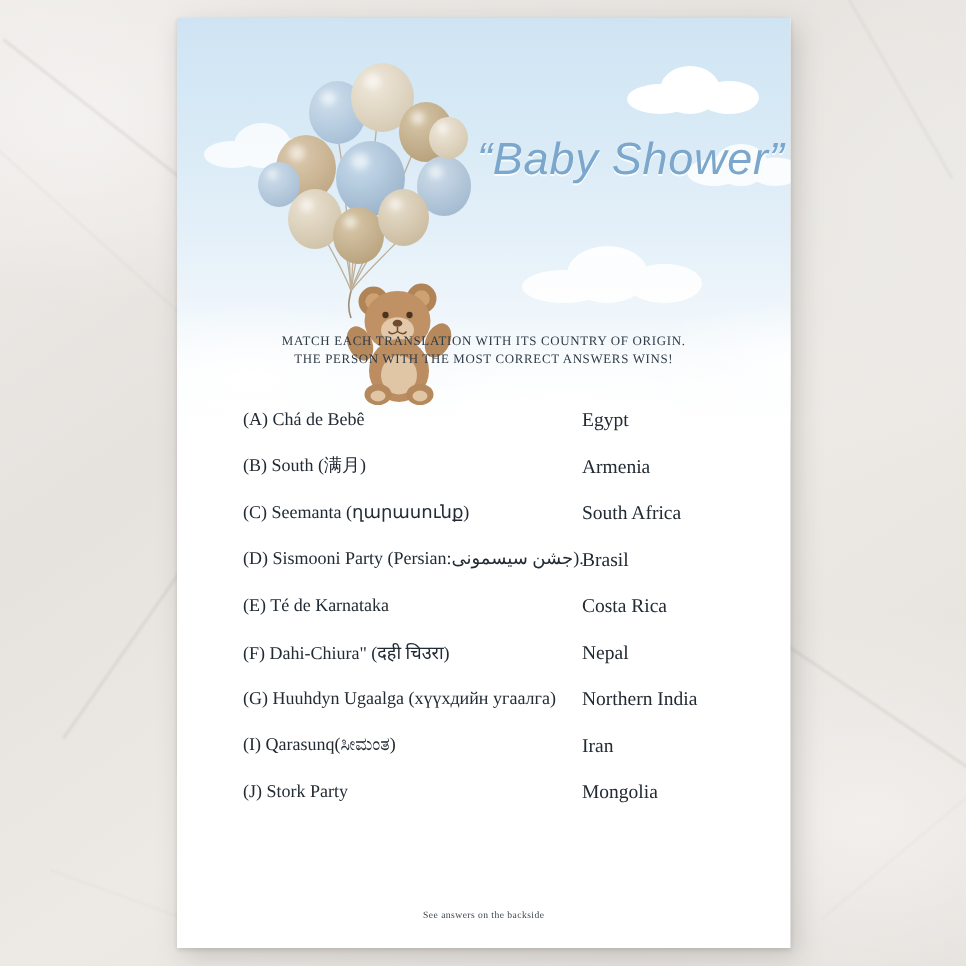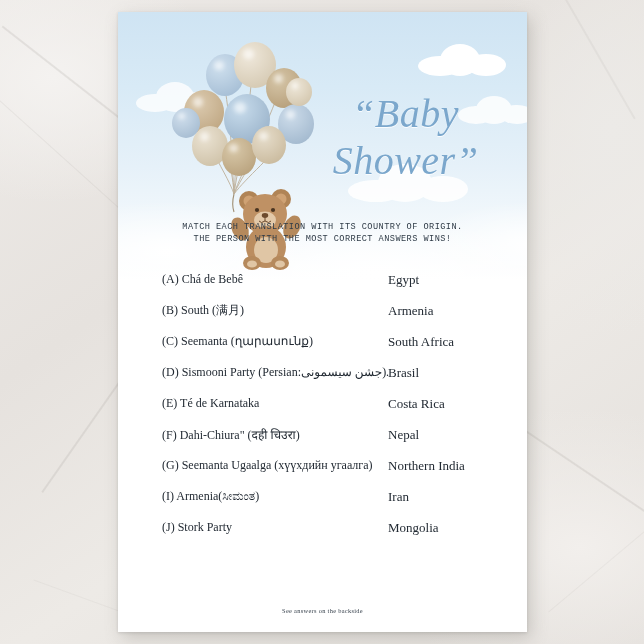--- a/index.html
+++ b/index.html
@@ -94,24 +94,24 @@
 
   
   .bear { position: absolute; left: 108px; top: 175px; width: 90px; height: 86px; }
 
   
   .title {
     position: absolute;
     left: 170px;
     top: 78px;
     width: 235px;
-    text-align: center;
-    font-family: Liberation Serif, serif;
+    text-align: right;
+    font-family: Liberation Sans, sans-serif;
     font-style: italic;
-    font-size: 40px;
+    font-size: 30px;
     color: #7ba7cc;
     letter-spacing: 0.5px;
     text-shadow: 0 1px 0 rgba(255,255,255,0.8);
   }
   .subtitle {
     position: absolute;
     left: 170px;
     top: 126px;
     width: 235px;
     text-align: center;
@@ -120,21 +120,21 @@
     letter-spacing: 2.6px;
     color: #5d7e9c;
   }
 
   .instructions {
     position: absolute;
     left: 24px;
     top: 209px;
     width: 361px;
     text-align: center;
-    font-family: Liberation Mono, monospace;
+    font-family: Liberation Serif, serif;
     font-size: 8.6px;
     line-height: 1.45;
     letter-spacing: 0.45px;
     color: #2f3b47;
   }
 
   
   .list {
     position: absolute;
     left: 0;
@@ -293,25 +293,25 @@
       </div>
       <div class="row">
         <div class="left">(E)  Té de Karnataka</div>
         <div class="right">Costa Rica</div>
       </div>
       <div class="row">
         <div class="left">(F) Dahi-Chiura" (दही चिउरा)</div>
         <div class="right">Nepal</div>
       </div>
       <div class="row">
-        <div class="left">(G) Seemanta Ugaalga (хүүхдийн угаалга)</div>
+        <div class="left">(G) Huuhdyn Ugaalga (хүүхдийн угаалга)</div>
         <div class="right">Northern India</div>
       </div>
       <div class="row">
-        <div class="left">(I) Armenia(ಸೀಮಂತ)</div>
+        <div class="left">(I) Qarasunq(ಸೀಮಂತ)</div>
         <div class="right">Iran</div>
       </div>
       <div class="row">
         <div class="left">(J) Stork Party</div>
         <div class="right">Mongolia</div>
       </div>
     </div>
 
   <div class="footnote">See answers on the backside</div>
 </div>

